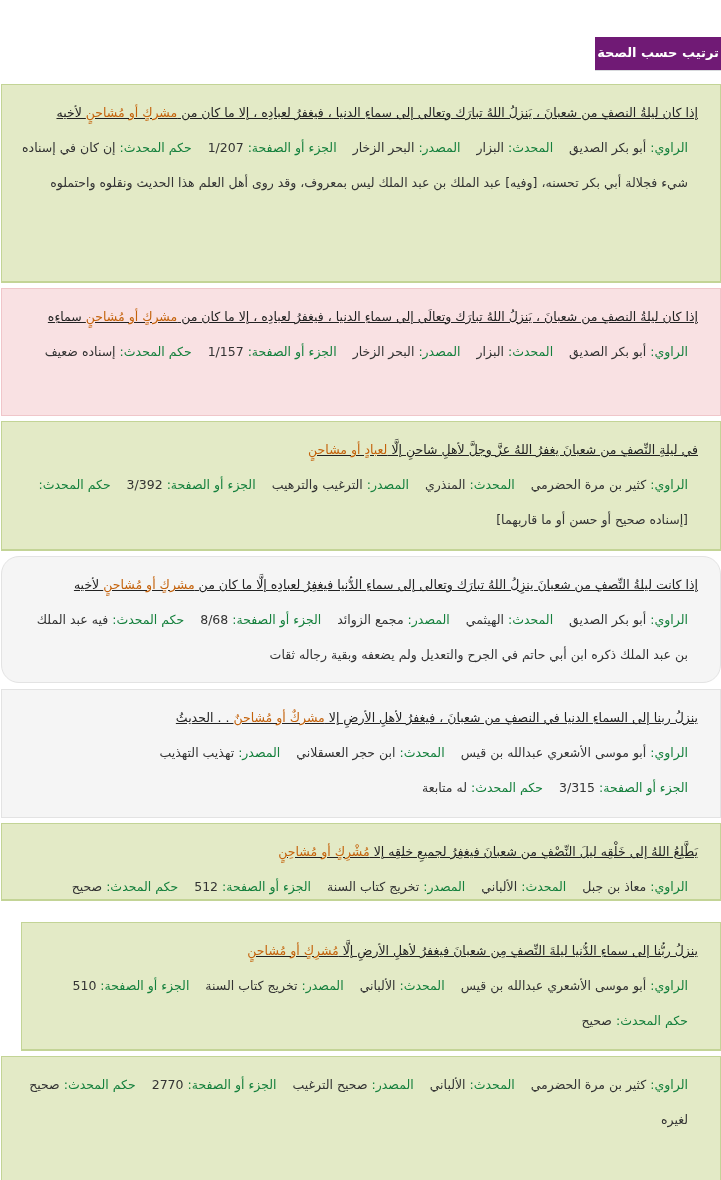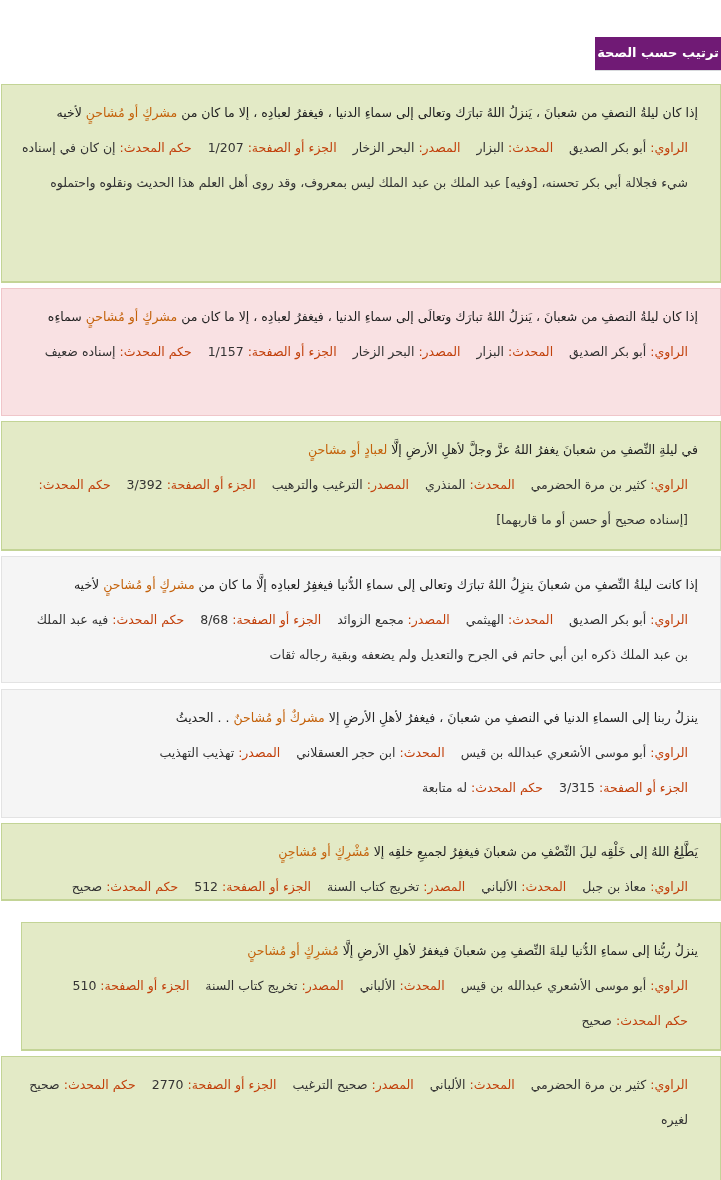--- a/index.html
+++ b/index.html
@@ -43,24 +43,24 @@
     left: 1px;
     right: 0;
     box-sizing: border-box;
     padding: 10px 22px 0 20px;
     font-size: 12.5px;
     line-height: 35px;
   }
   .card.green { background: #e3eac6; border: 1px solid #c3d496; border-bottom-width: 2px; }
   .card.pink  { background: #f9e1e3; border: 1px solid #f0c6ca; }
   .card.gray  { background: #f5f5f5; border: 1px solid #e3e3e3; }
-  .hadith-text { color: #222; }
+  .hadith-text { color: #222; text-decoration: underline; }
   .hl { color: #c4620b; }
   .meta { padding-right: 10px; }
-  .meta .lbl { color: #c2410c; }
+  .meta .lbl { color: #15803d; }
   .meta .val { color: #333; }
   .meta .item { margin-left: 12px; white-space: nowrap; }
   .meta .item.wrap { white-space: normal; }
 </style>
 </head>
 <body>
 
 <div class="topbar">
   <div class="sort-button">ترتيب حسب الصحة</div>
 </div>
@@ -83,31 +83,31 @@
     <div class="meta">
       <span class="item"><span class="lbl">الراوي:</span> <span class="val">أبو بكر الصديق</span></span>
       <span class="item"><span class="lbl">المحدث:</span> <span class="val">البزار</span></span>
       <span class="item"><span class="lbl">المصدر:</span> <span class="val">البحر الزخار</span></span>
       <span class="item"><span class="lbl">الجزء أو الصفحة:</span> <span class="val">1/157</span></span>
       <span class="item wrap"><span class="lbl">حكم المحدث:</span> <span class="val">إسناده ضعيف</span></span>
     </div>
   </div>
 
   <div class="card green" style="top:337px;height:130px;">
-    <div class="hadith-text"><span>في ليلةِ النِّصفِ من شعبانَ يغفرُ اللهُ عزَّ وجلَّ لأهلِ الأرضِ إلَّا </span><span class="hl">لعبادٍ أو مشاحنٍ</span><span></span></div>
+    <div class="hadith-text"><span>في ليلةِ النِّصفِ من شعبانَ يغفرُ اللهُ عزَّ وجلَّ لأهلِ شاحنِ إلَّا </span><span class="hl">لعبادٍ أو مشاحنٍ</span><span></span></div>
     <div class="meta">
       <span class="item"><span class="lbl">الراوي:</span> <span class="val">كثير بن مرة الحضرمي</span></span>
       <span class="item"><span class="lbl">المحدث:</span> <span class="val">المنذري</span></span>
       <span class="item"><span class="lbl">المصدر:</span> <span class="val">الترغيب والترهيب</span></span>
       <span class="item"><span class="lbl">الجزء أو الصفحة:</span> <span class="val">3/392</span></span>
       <span class="item wrap"><span class="lbl">حكم المحدث:</span> <span class="val">[إسناده صحيح أو حسن أو ما قاربهما]</span></span>
     </div>
   </div>
 
-  <div class="card gray" style="top:472px;height:127px;">
+  <div class="card gray" style="top:472px;height:127px;border-radius:18px;">
     <div class="hadith-text"><span>إذا كانت ليلةُ النِّصفِ من شعبانَ ينزِلُ اللهُ تبارَك وتعالى إلى سماءِ الدُّنيا فيغفِرُ لعبادِه إلَّا ما كان من </span><span class="hl">مشركٍ أو مُشاحنٍ</span><span> لأخيه</span></div>
     <div class="meta">
       <span class="item"><span class="lbl">الراوي:</span> <span class="val">أبو بكر الصديق</span></span>
       <span class="item"><span class="lbl">المحدث:</span> <span class="val">الهيثمي</span></span>
       <span class="item"><span class="lbl">المصدر:</span> <span class="val">مجمع الزوائد</span></span>
       <span class="item"><span class="lbl">الجزء أو الصفحة:</span> <span class="val">8/68</span></span>
       <span class="item wrap"><span class="lbl">حكم المحدث:</span> <span class="val">فيه عبد الملك بن عبد الملك ذكره ابن أبي حاتم في الجرح والتعديل ولم يضعفه وبقية رجاله ثقات</span></span>
     </div>
   </div>
 

